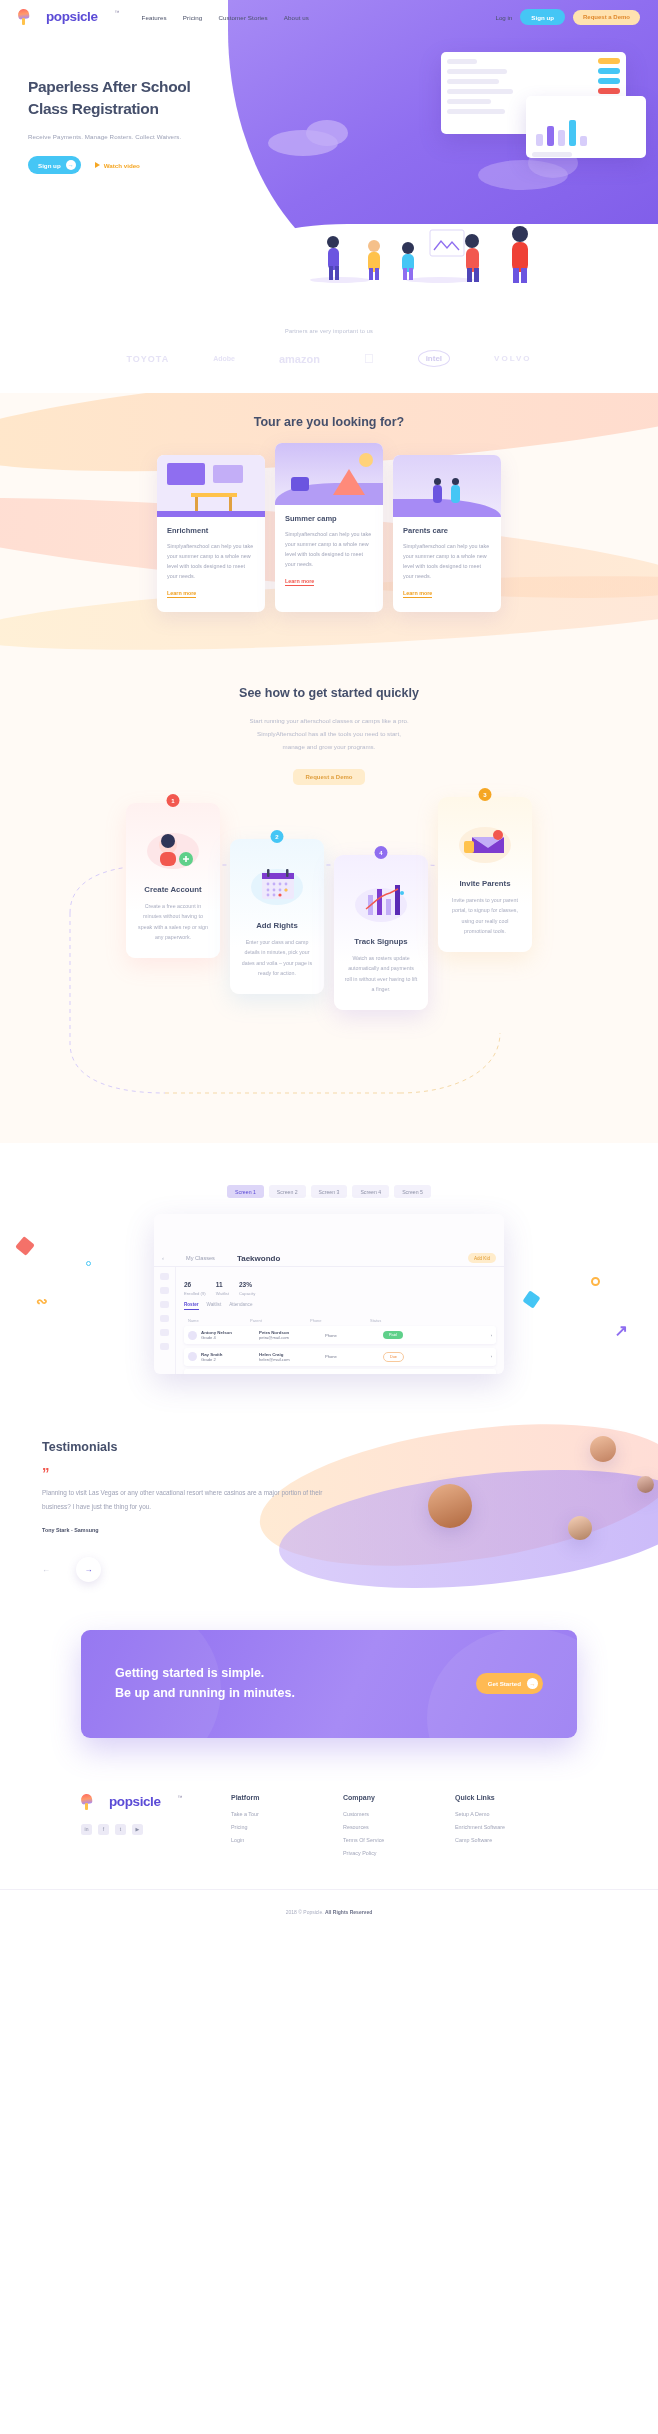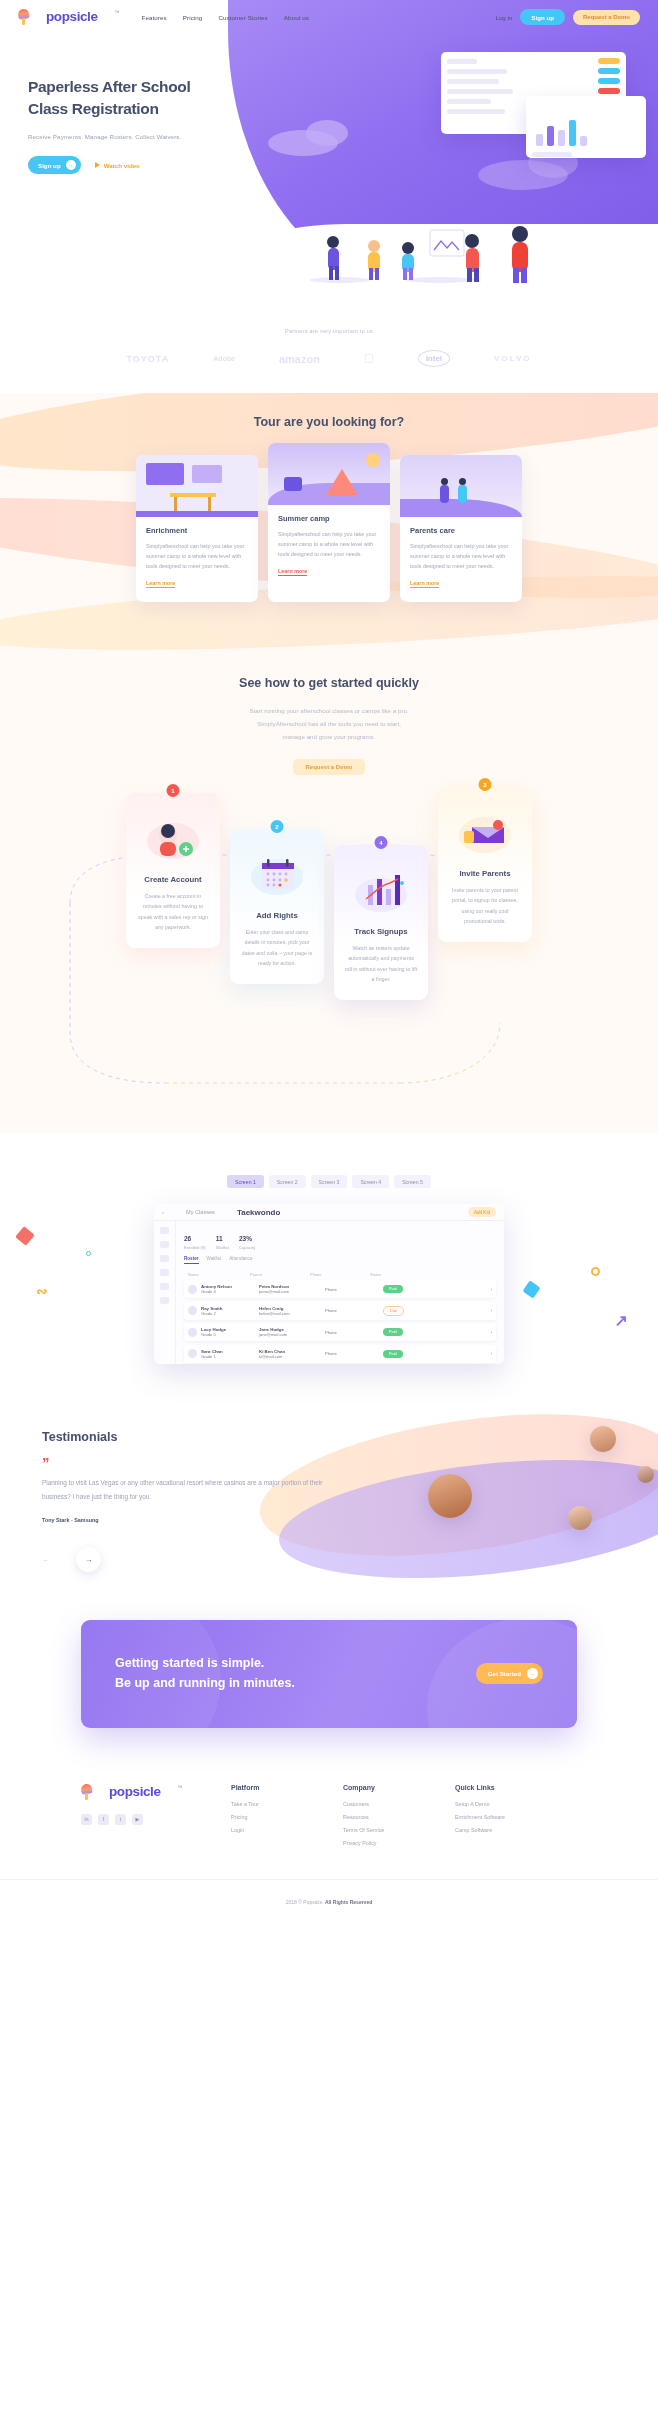--- a/index.html
+++ b/index.html
@@ -87,21 +87,21 @@
   .plogo { color:#e4e1f5; font-weight:bold; opacity:.95; }
 
   
   .sec-looking { position:relative; padding:22px 0 50px; background:#fffaf5; overflow:hidden; }
   .wave {
     position:absolute; left:-60px; width:820px; height:90px; border-radius:50%;
   }
   .sec-title { text-align:center; font-size:12.5px; font-weight:bold; color:#454f6b; position:relative; z-index:5; }
   .cards3 { margin-top:26px; display:flex; justify-content:center; gap:10px; position:relative; z-index:5; }
   .card3 {
-    width:122px; background:#fff; border-radius:7px; box-shadow:0 6px 20px rgba(120,100,180,.13); overflow:hidden;
+    width:108px; background:#fff; border-radius:7px; box-shadow:0 6px 20px rgba(120,100,180,.13); overflow:hidden;
   }
   .card3.mid { margin-top:-12px; }
   .card3-img { height:62px; position:relative; overflow:hidden; }
   .card3-body { padding:9px 10px 13px; }
   .card3-h { font-size:7.5px; font-weight:bold; color:#454f6b; }
   .card3-p { margin-top:6px; font-size:5.4px; line-height:1.85; color:#a3a7bb; }
   .learn { margin-top:9px; font-size:5.4px; font-weight:bold; border-bottom:1px solid currentColor; display:inline-block; padding-bottom:1px; }
 
   
   .sec-started { background:#fffaf5; padding:24px 0 10px; text-align:center; position:relative; }
@@ -129,21 +129,21 @@
 
   
   .sec-see { background:#fff; padding:26px 0 46px; text-align:center; position:relative; overflow:hidden; }
   .screen-tabs { margin-top:16px; display:flex; justify-content:center; gap:5px; position:relative; z-index:6; }
   .stab { font-size:5.2px; color:#8f93a8; background:#f3f1fb; border:none; border-radius:3px; padding:3.5px 8px; cursor:pointer; }
   .stab.active { background:#ddd6f8; color:#5b4bd6; }
   .browser {
     margin:16px auto 0; width:350px; height:160px; background:#fdfcfe; border-radius:6px;
     box-shadow:0 10px 30px rgba(100,80,170,.18); position:relative; z-index:6; overflow:hidden; text-align:left;
   }
-  .bw-top { height:17px; display:flex; align-items:center; gap:22px; padding:0 8px; border-bottom:1px solid #f0eef7; }
+  .bw-top { height:17px; display:flex; align-items:center; gap:22px; padding:0 8px; border-bottom:1px solid #f0eef7;margin-top:36px; }
   .bw-back { font-size:6px; color:#b0b4c6; }
   .bw-mycls { font-size:5.6px; color:#9a9eb2; }
   .bw-title { font-size:8px; font-weight:bold; color:#3f4660; }
   .bw-addbtn { margin-left:auto; font-size:4.6px; color:#e09a2e; background:#ffeccb; border-radius:9px; padding:2.5px 6px; border:none; cursor:pointer; }
   .bw-body { display:flex; height:143px; }
   .bw-side { width:22px; border-right:1px solid #f2f0f8; padding-top:6px; }
   .bw-sideicon { width:9px; height:7px; margin:0 auto 7px; background:#eeebf8; border-radius:2px; }
   .bw-main { flex:1; padding:6px 8px; }
   .bw-stats { display:flex; gap:10px; align-items:center; margin-bottom:6px; }
   .bw-stat b { font-size:6.5px; color:#3f4660; }

